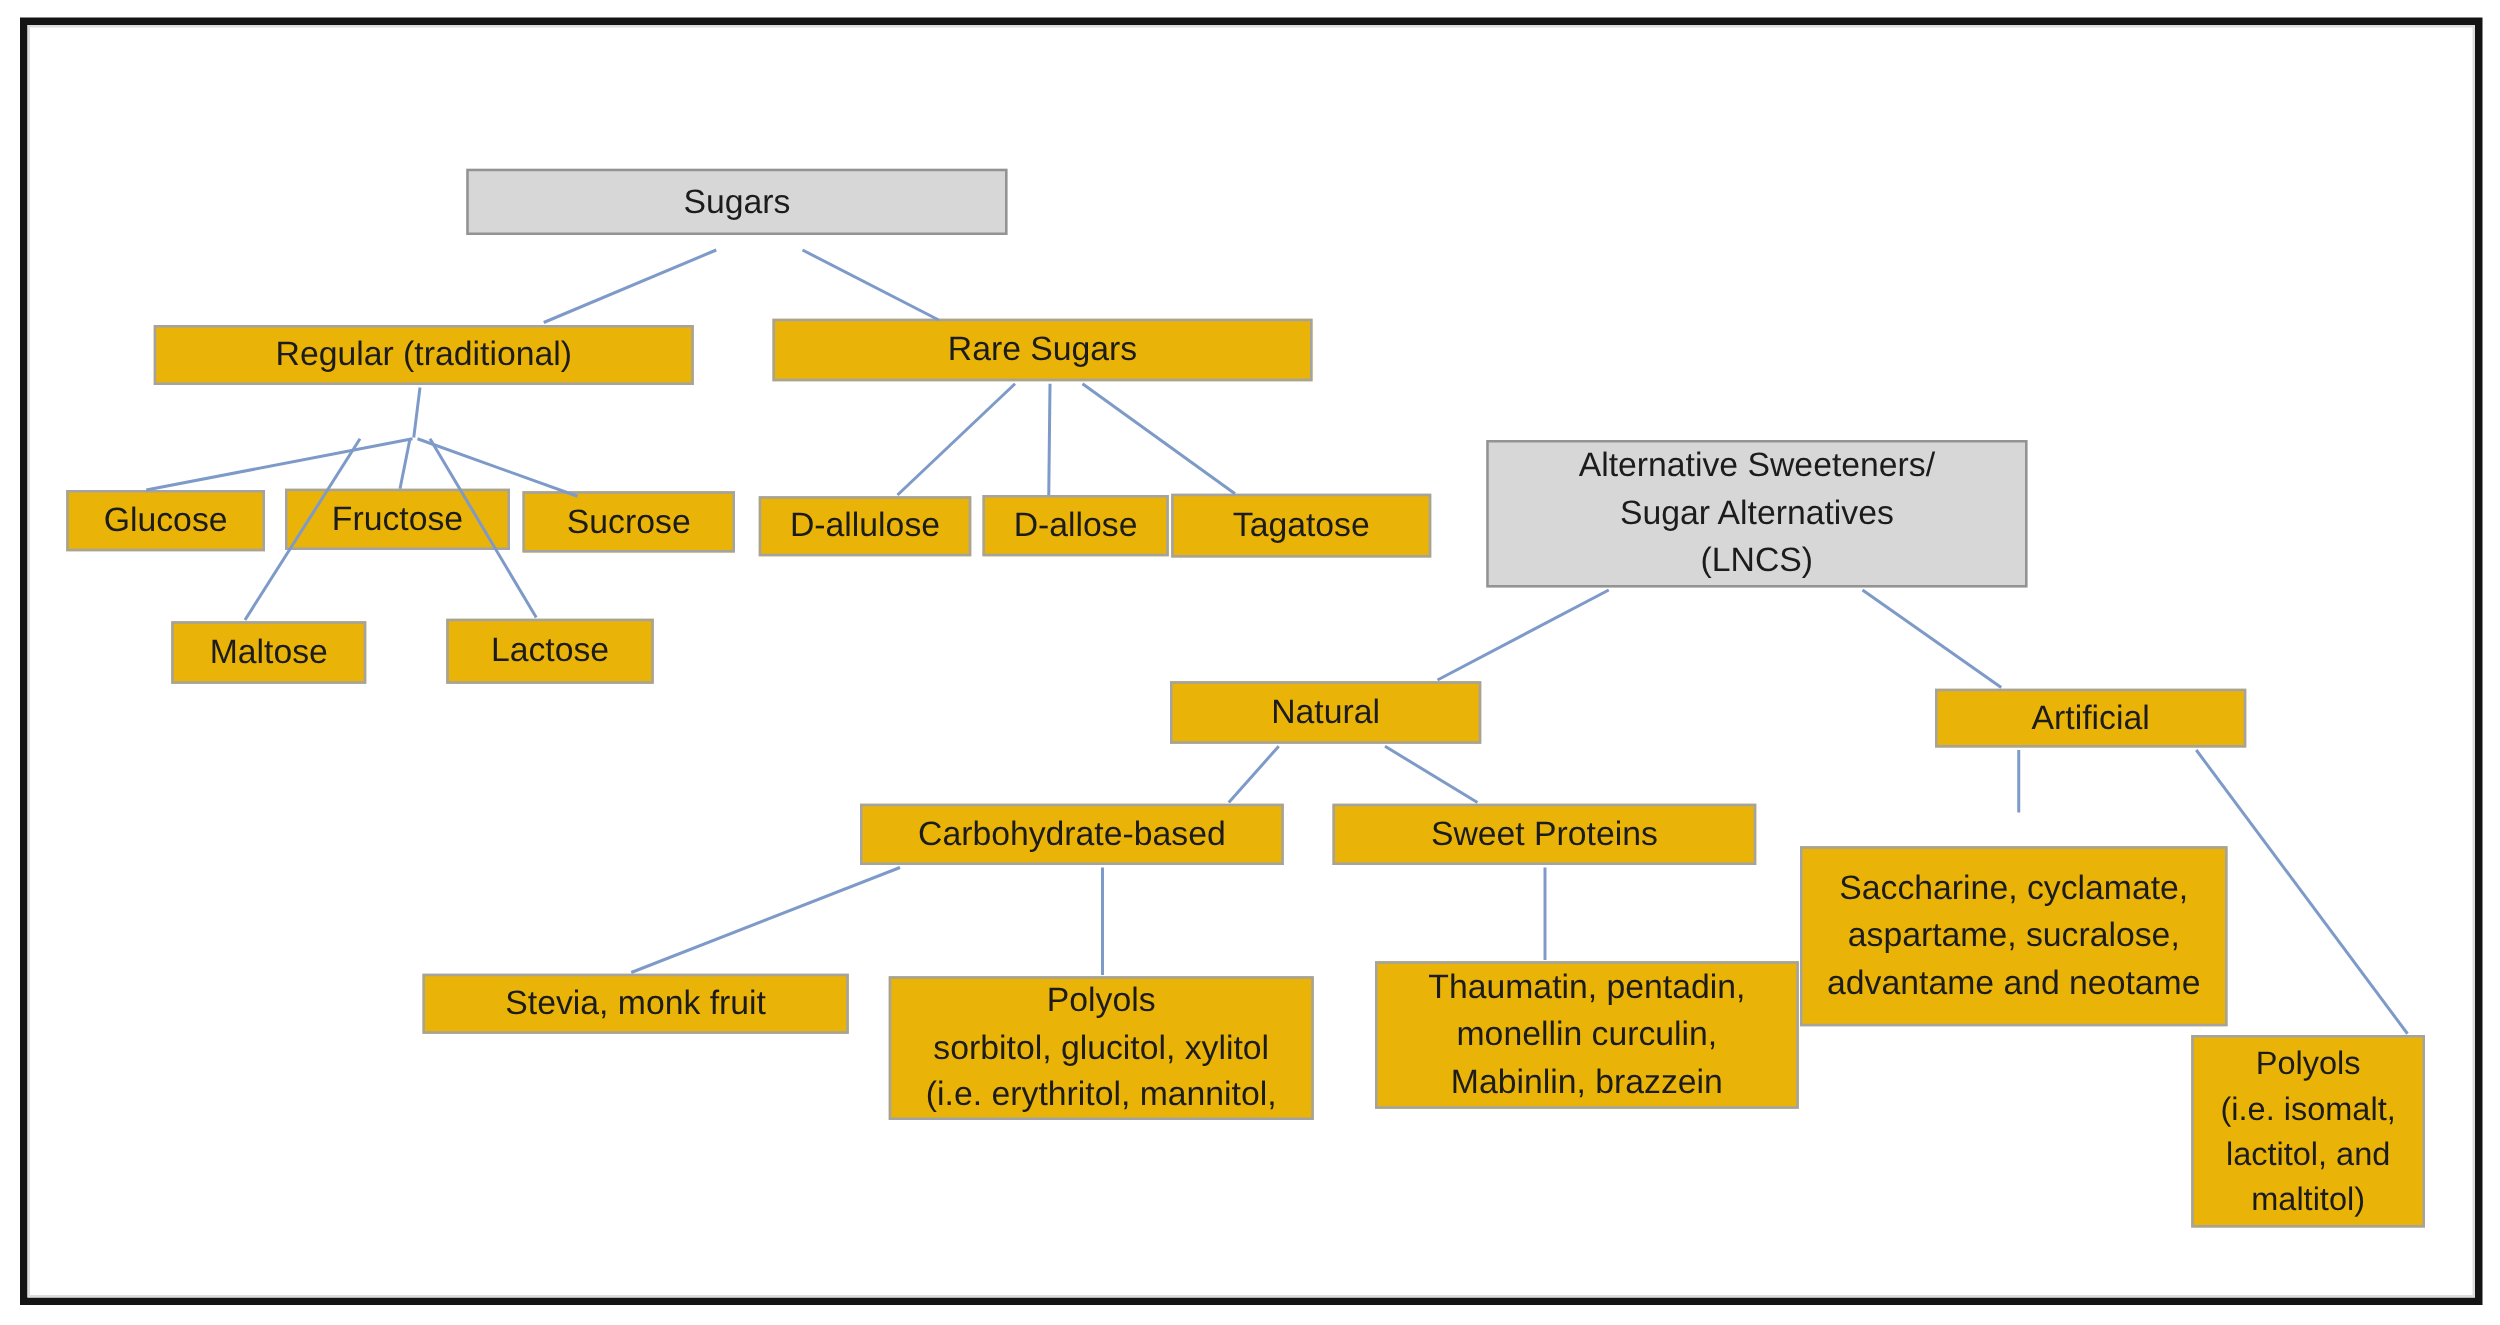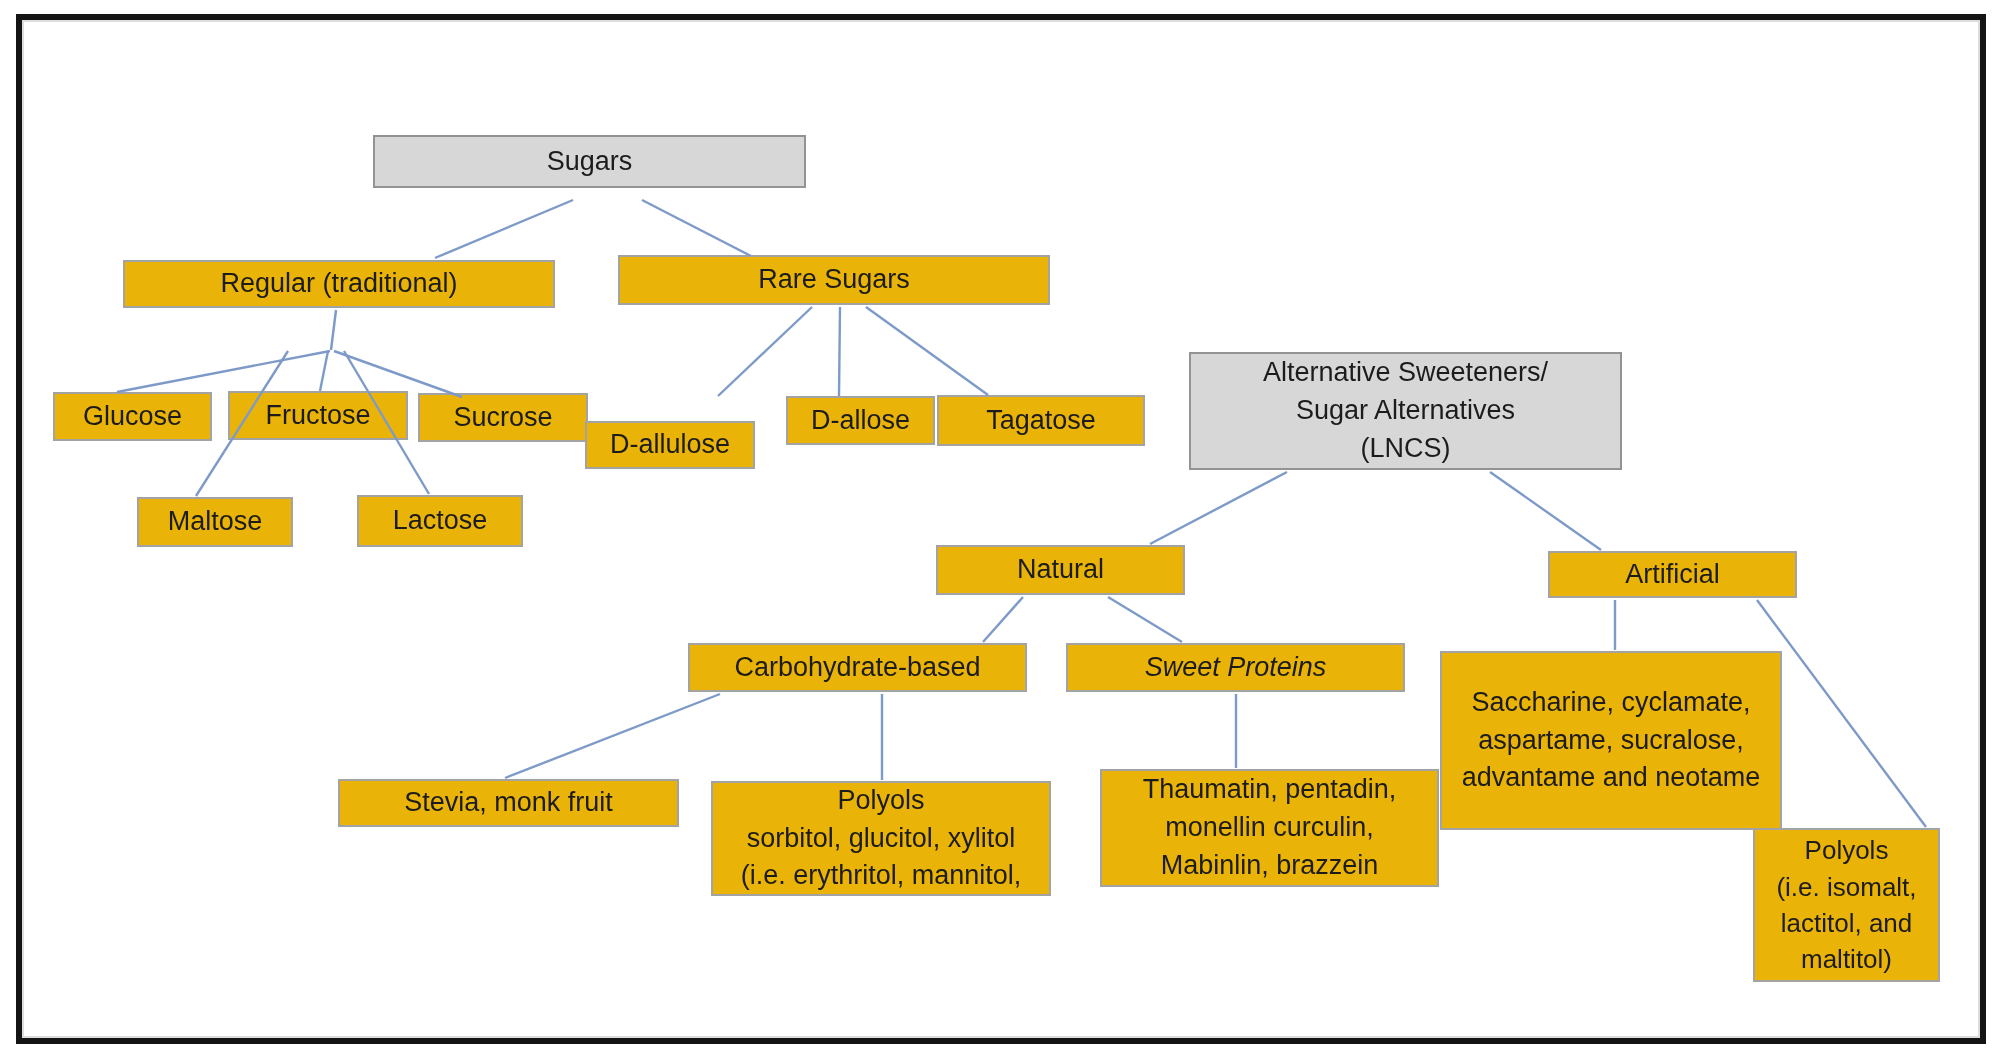--- a/index.html
+++ b/index.html
@@ -52,21 +52,21 @@
       </div>
       <div class="node white" style="left: 418px; top: 393px; width: 170px; height: 49px;">
         <div class="nl">Sucrose</div>
       </div>
       <div class="node white" style="left: 137px; top: 497px; width: 156px; height: 50px;">
         <div class="nl">Maltose</div>
       </div>
       <div class="node white" style="left: 357px; top: 495px; width: 166px; height: 52px;">
         <div class="nl">Lactose</div>
       </div>
-      <div class="node white" style="left: 585px; top: 397px; width: 170px; height: 48px; margin-top: 24px;">
+      <div class="node white" style="left: 607px; top: 397px; width: 170px; height: 48px;">
         <div class="nl">D-allulose</div>
       </div>
       <div class="node white" style="left: 786px; top: 396px; width: 149px; height: 49px;">
         <div class="nl">D-allose</div>
       </div>
       <div class="node white" style="left: 937px; top: 395px; width: 208px; height: 51px;">
         <div class="nl">Tagatose</div>
       </div>
       <div class="node gray" style="left: 1189px; top: 352px; width: 433px; height: 118px;">
         <div class="nl">Alternative Sweeteners/</div>
@@ -75,24 +75,24 @@
       </div>
       <div class="node white" style="left: 936px; top: 545px; width: 249px; height: 50px;">
         <div class="nl">Natural</div>
       </div>
       <div class="node white" style="left: 1548px; top: 551px; width: 249px; height: 47px;">
         <div class="nl">Artificial</div>
       </div>
       <div class="node white" style="left: 688px; top: 643px; width: 339px; height: 49px;">
         <div class="nl">Carbohydrate-based</div>
       </div>
-      <div class="node white" style="left: 1066px; top: 643px; width: 339px; height: 49px; font-style: italic;">
+      <div class="node white" style="left: 1066px; top: 643px; width: 339px; height: 49px;">
         <div class="nl">Sweet Proteins</div>
       </div>
-      <div class="node white" style="left: 1440px; top: 651px; width: 342px; height: 179px;">
+      <div class="node white" style="left: 1440px; top: 677px; width: 342px; height: 144px;">
         <div class="nl">Saccharine, cyclamate,</div>
         <div class="nl">aspartame, sucralose,</div>
         <div class="nl">advantame and neotame</div>
       </div>
       <div class="node white" style="left: 338px; top: 779px; width: 341px; height: 48px;">
         <div class="nl">Stevia, monk fruit</div>
       </div>
       <div class="node white" style="left: 711px; top: 781px; width: 340px; height: 115px;">
         <div class="nl">Polyols</div>
         <div class="nl">sorbitol, glucitol, xylitol</div>

